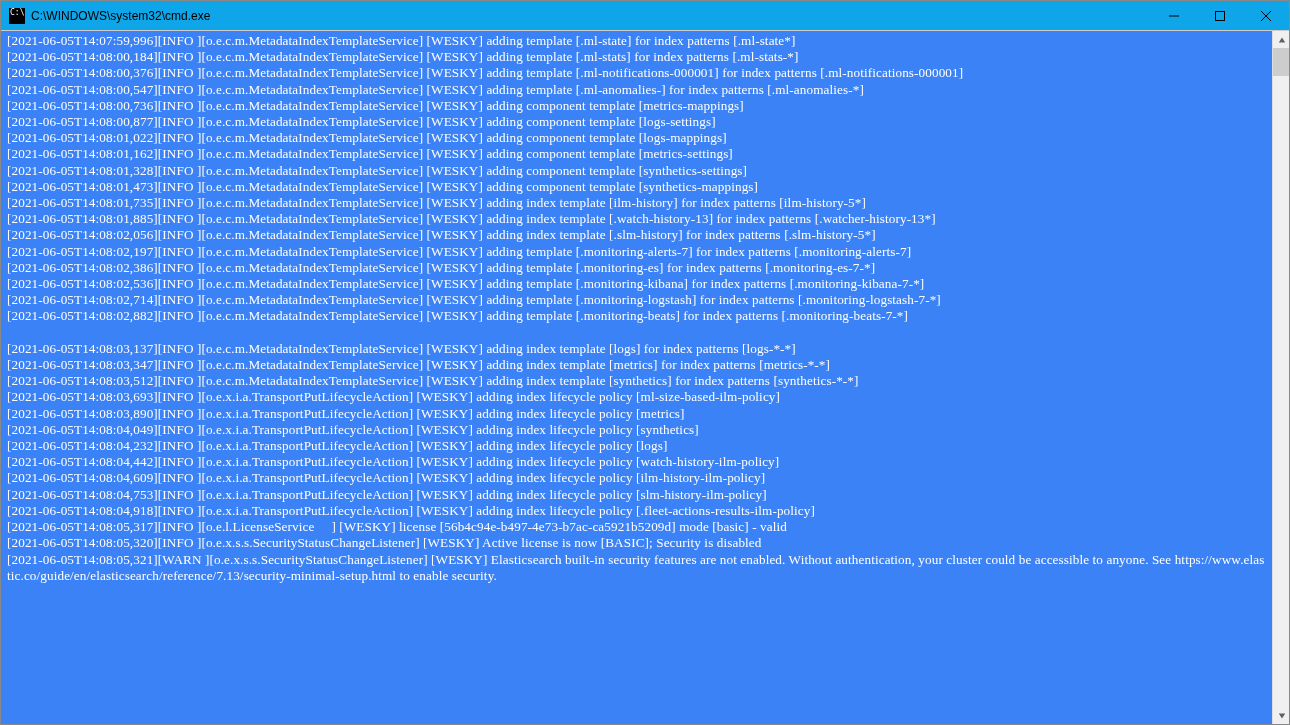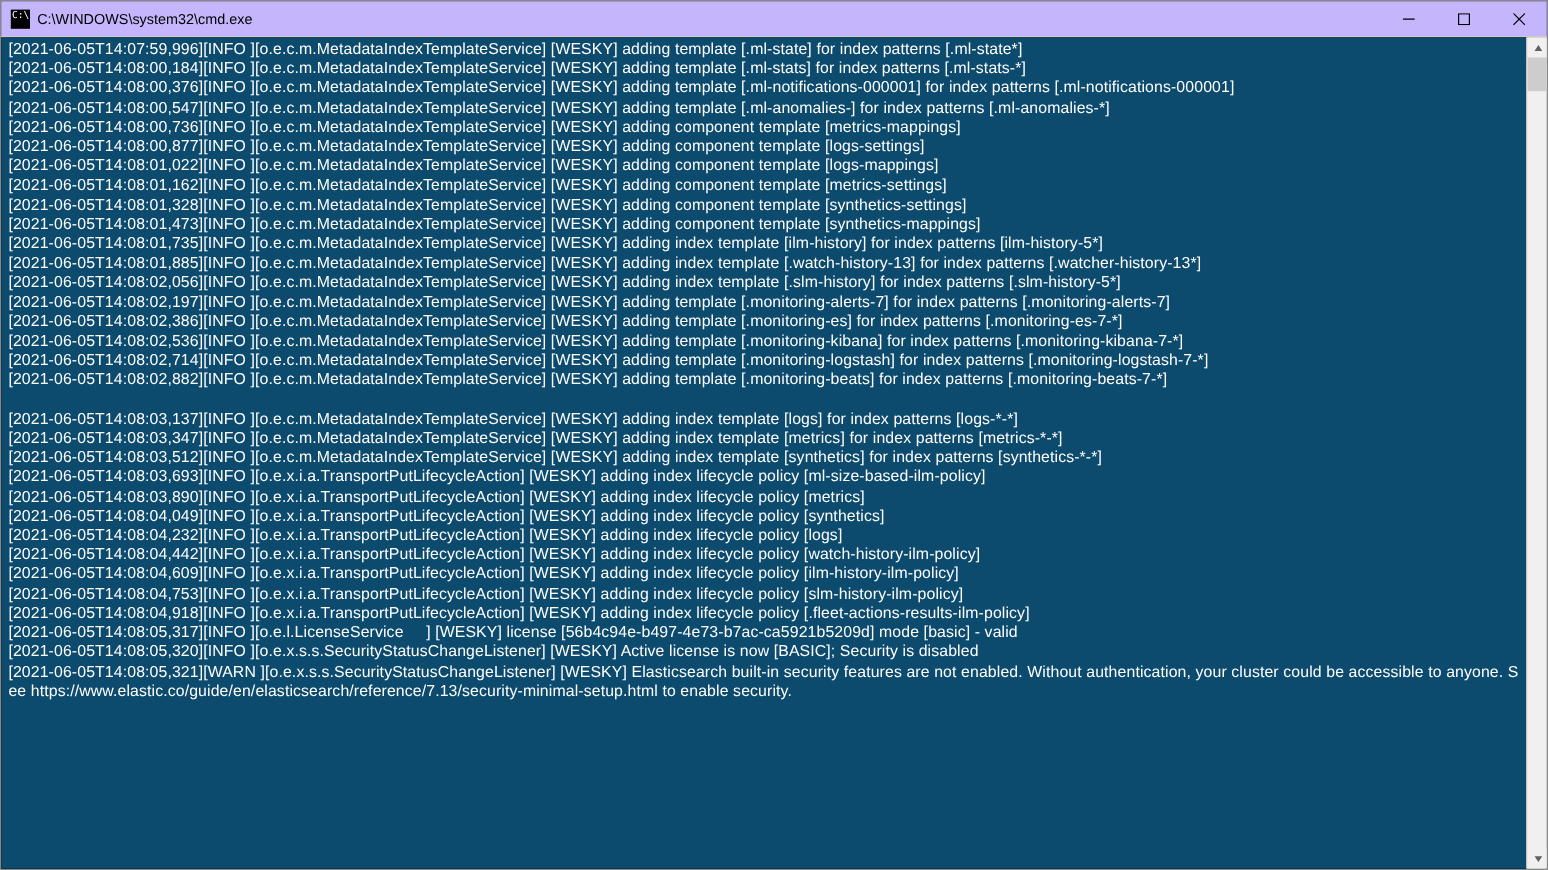--- a/index.html
+++ b/index.html
@@ -1,26 +1,26 @@
 <!DOCTYPE html>
 <html><head>
 <meta charset="utf-8">
 <style>
   * { margin:0; padding:0; box-sizing:border-box; }
   html,body { width:1290px; height:725px; overflow:hidden; font-family:"Consolas","Courier New",monospace; }
   .window { width:1290px; height:725px; border:1px solid #888; background:#000; display:flex; flex-direction:column; }
-  .titlebar { height:30px; background:#c4b5fd; display:flex; align-items:center; border-bottom:1px solid #ccc; user-select:none; }
+  .titlebar { height:30px; background:#0ea5e9; display:flex; align-items:center; border-bottom:1px solid #ccc; user-select:none; }
   .titlebar .icon { width:16px; height:16px; margin:0 6px 0 8px; background:#000; display:inline-block; position:relative; }
   .titlebar .icon::after { content:"C:\\"; color:#fff; font-size:8px; position:absolute; top:1px; left:1px; line-height:8px; font-family:monospace; }
   .titlebar .title { flex:0 0 auto; font-size:12px; color:#000; font-family:"Segoe UI","Microsoft YaHei",sans-serif; }
   .titlebar .spacer { flex:1; }
   .titlebar .btn { width:46px; height:30px; display:flex; align-items:center; justify-content:center; color:#000; font-size:10px; }
   .titlebar .btn svg { width:10px; height:10px; stroke:#000; stroke-width:1; fill:none; }
   .client { flex:1; display:flex; overflow:hidden; }
-  .console { flex:1; background:#0c4a6e; color:#fff; font-size:13.2px; line-height:16.2px; letter-spacing:0.1px; white-space:pre-wrap; word-break:break-all; padding:2px 4px 2px 6px; overflow:hidden; font-family:Liberation Sans, sans-serif; }
+  .console { flex:1; background:#3b82f6; color:#fff; font-size:13.2px; line-height:16.2px; letter-spacing:0.1px; white-space:pre-wrap; word-break:break-all; padding:2px 4px 2px 6px; overflow:hidden; font-family:Liberation Serif, serif; }
   .scrollbar { width:17px; background:#f0f0f0; position:relative; border-left:1px solid #ddd; }
   .scrollbar .arrow { width:17px; height:17px; background:#f0f0f0; display:flex; align-items:center; justify-content:center; position:absolute; left:0; }
   .scrollbar .arrow.up { top:0; }
   .scrollbar .arrow.down { bottom:0; }
   .scrollbar .arrow svg { width:8px; height:8px; fill:#606060; }
   .scrollbar .track { position:absolute; top:17px; bottom:17px; left:0; right:0; background:#f0f0f0; }
   .scrollbar .thumb { position:absolute; left:0; right:0; top:0; height:28px; background:#cdcdcd; }
 </style>
 </head>
 <body>

